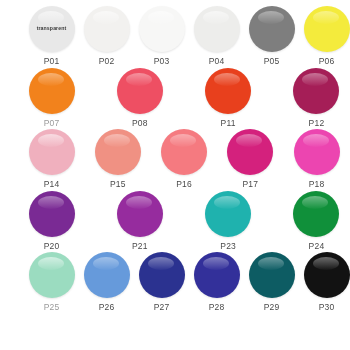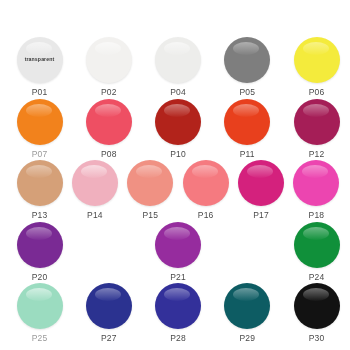--- a/index.html
+++ b/index.html
@@ -10,26 +10,25 @@
   body {
     width: 350px;
     height: 350px;
     overflow: hidden;
     font-family: "Liberation Sans", sans-serif;
   }
   .palette {
     width: 350px;
     height: 302px;
     box-sizing: border-box;
-    padding: 4px 6px 2px 12px;
+    padding: 4px 6px 2px 24px;
     display: flex;
     flex-direction: column;
     justify-content: flex-start;
     background: #ffffff;
-    margin-top: 31px;
   }
   .row {
     display: flex;
     flex-direction: row;
     justify-content: space-between;
     align-items: flex-start;
     height: 70px;
   }
   .cell {
     width: 55px;
@@ -107,20 +106,28 @@
     <div class="cell">
       <div class="swatch-wrap">
         <div class="swatch pale" style="background-color: rgb(242, 241, 239);">
           <span class="swatch-note"></span>
         </div>
       </div>
       <div class="label">P02</div>
     </div>
     <div class="cell">
       <div class="swatch-wrap">
+        <div class="swatch pale" style="background-color: rgb(247, 247, 246);">
+          <span class="swatch-note"></span>
+        </div>
+      </div>
+      <div class="label">P03</div>
+    </div>
+    <div class="cell">
+      <div class="swatch-wrap">
         <div class="swatch pale" style="background-color: rgb(237, 237, 235);">
           <span class="swatch-note"></span>
         </div>
       </div>
       <div class="label">P04</div>
     </div>
     <div class="cell">
       <div class="swatch-wrap">
         <div class="swatch" style="background-color: rgb(126, 126, 126);">
           <span class="swatch-note"></span>
@@ -150,55 +157,39 @@
     <div class="cell">
       <div class="swatch-wrap">
         <div class="swatch" style="background-color: rgb(238, 79, 99);">
           <span class="swatch-note"></span>
         </div>
       </div>
       <div class="label">P08</div>
     </div>
     <div class="cell">
       <div class="swatch-wrap">
-        <div class="swatch" style="background-color: rgb(178, 35, 27);">
-          <span class="swatch-note"></span>
-        </div>
-      </div>
-      <div class="label">P10</div>
-    </div>
-    <div class="cell">
-      <div class="swatch-wrap">
         <div class="swatch" style="background-color: rgb(232, 64, 29);">
           <span class="swatch-note"></span>
         </div>
       </div>
       <div class="label">P11</div>
     </div>
     <div class="cell">
       <div class="swatch-wrap">
         <div class="swatch" style="background-color: rgb(165, 30, 87);">
           <span class="swatch-note"></span>
         </div>
       </div>
       <div class="label">P12</div>
     </div>
   </div>
 
   <div class="row">
     <div class="cell">
       <div class="swatch-wrap">
-        <div class="swatch" style="background-color: rgb(213, 160, 120);">
-          <span class="swatch-note"></span>
-        </div>
-      </div>
-      <div class="label">P13</div>
-    </div>
-    <div class="cell">
-      <div class="swatch-wrap">
         <div class="swatch pale" style="background-color: rgb(240, 176, 190);">
           <span class="swatch-note"></span>
         </div>
       </div>
       <div class="label">P14</div>
     </div>
     <div class="cell">
       <div class="swatch-wrap">
         <div class="swatch" style="background-color: rgb(240, 145, 131);">
           <span class="swatch-note"></span>
@@ -244,39 +235,55 @@
     <div class="cell">
       <div class="swatch-wrap">
         <div class="swatch" style="background-color: rgb(150, 44, 158);">
           <span class="swatch-note"></span>
         </div>
       </div>
       <div class="label">P21</div>
     </div>
     <div class="cell">
       <div class="swatch-wrap">
+        <div class="swatch" style="background-color: rgb(31, 178, 174);">
+          <span class="swatch-note"></span>
+        </div>
+      </div>
+      <div class="label">P23</div>
+    </div>
+    <div class="cell">
+      <div class="swatch-wrap">
         <div class="swatch" style="background-color: rgb(16, 144, 58);">
           <span class="swatch-note"></span>
         </div>
       </div>
       <div class="label">P24</div>
     </div>
   </div>
 
   <div class="row">
     <div class="cell">
       <div class="swatch-wrap">
         <div class="swatch pale" style="background-color: rgb(155, 220, 192);">
           <span class="swatch-note"></span>
         </div>
       </div>
       <div class="label faint">P25</div>
     </div>
     <div class="cell">
       <div class="swatch-wrap">
+        <div class="swatch" style="background-color: rgb(102, 154, 219);">
+          <span class="swatch-note"></span>
+        </div>
+      </div>
+      <div class="label">P26</div>
+    </div>
+    <div class="cell">
+      <div class="swatch-wrap">
         <div class="swatch" style="background-color: rgb(43, 50, 144);">
           <span class="swatch-note"></span>
         </div>
       </div>
       <div class="label">P27</div>
     </div>
     <div class="cell">
       <div class="swatch-wrap">
         <div class="swatch" style="background-color: rgb(51, 48, 154);">
           <span class="swatch-note"></span>

